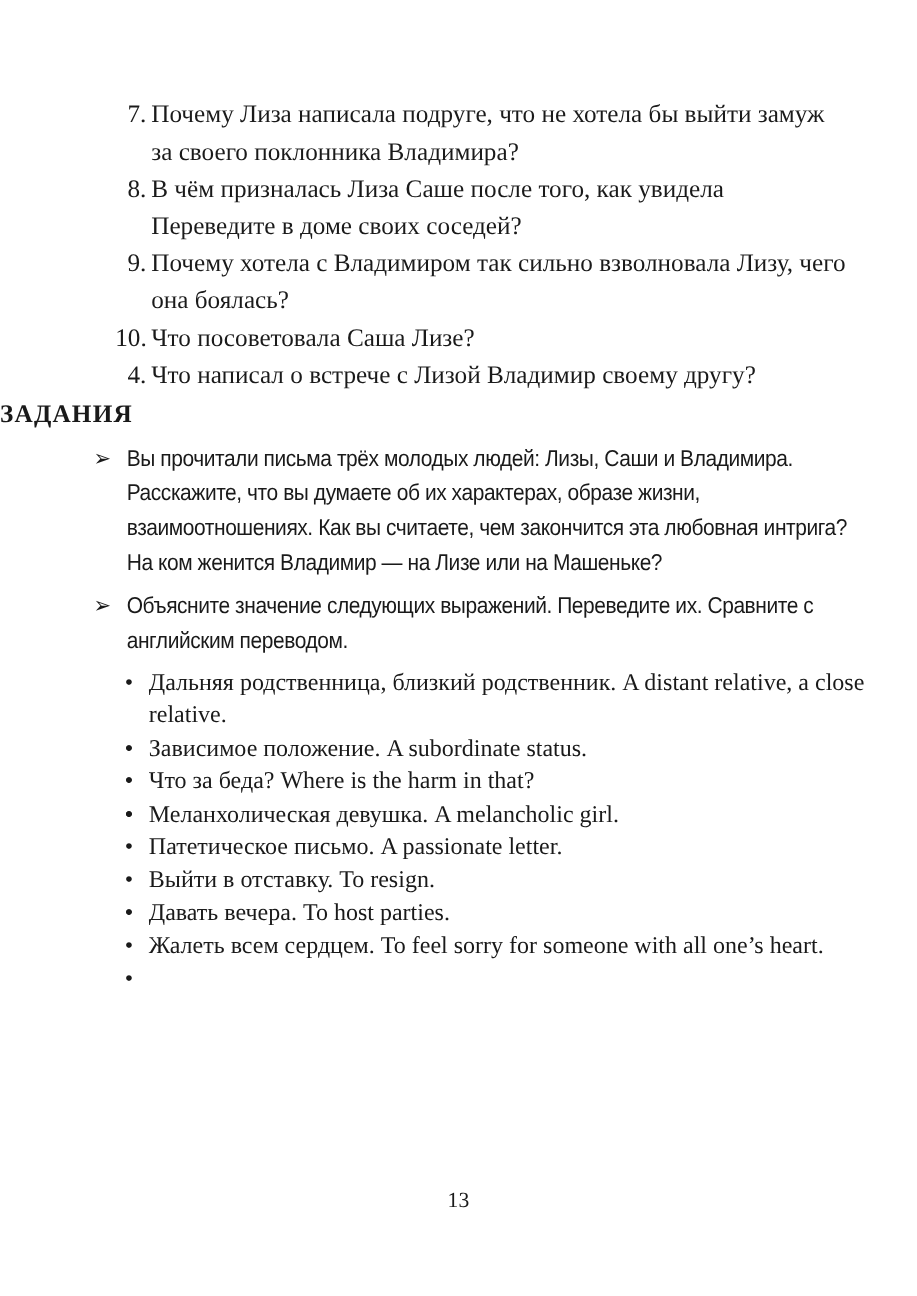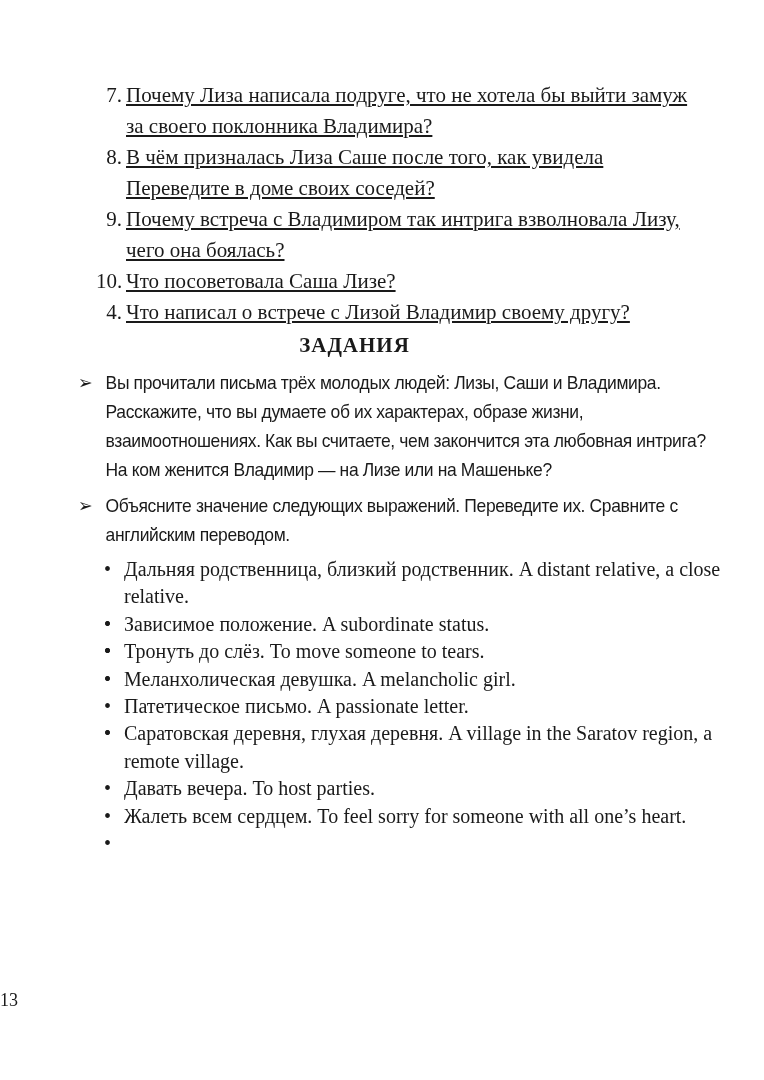--- a/index.html
+++ b/index.html
@@ -6,57 +6,57 @@
     body { width: 764px; height: 1080px; position: relative; overflow: hidden; color: #1a1a1a; }
     .page { position: absolute; left: 0; top: 0; width: 764px; height: 1080px; }
 
     .serif { font-family: "Liberation Serif", "DejaVu Serif", serif; }
     .sans  { font-family: "Liberation Sans", "DejaVu Sans", sans-serif; }
 
     
     .questions { position: absolute; left: 96px; top: 80px; width: 610px; margin: 0; padding: 0; list-style: none; }
     .q { position: relative; padding-left: 30px; font-size: 21px; line-height: 31px; margin: 0; }
     .q .num { position: absolute; left: 0; width: 26px; text-align: right; }
-    .q .qtext { display: block; text-decoration: underline; }
+    .q .qtext { display: block; }
 
-    .heading { position: absolute; left: 0; width: 709px; top: 333px; text-align: center;
+    .heading { position: absolute; left: 0; width: 709px; top: 333px; text-align: left;
                font-size: 21px; font-weight: bold; letter-spacing: 1px; }
 
     
     .task { position: absolute; left: 78px; width: 640px; font-size: 19px; line-height: 29px;
             letter-spacing: -0.4px; transform: scaleX(0.92); transform-origin: left top; }
     .task .arrow { position: absolute; left: 0; top: 0; width: 20px; }
     .task .ttext { display: block; padding-left: 30px; width: 660px; }
     .task1 { top: 368px; }
     .task2 { top: 491px; }
 
     
     .expr { position: absolute; left: 102px; top: 556px; width: 620px; margin: 0; padding: 0; list-style: none; }
     .expr li { position: relative; padding-left: 22px; font-size: 20px; line-height: 27.4px; }
     .expr .dot { position: absolute; left: 2px; top: 0; }
 
-    .page-number { position: absolute; left: 0; width: 764px; top: 990px; text-align: left; font-size: 18px; }
+    .page-number { position: absolute; left: 0; width: 764px; top: 990px; text-align: center; font-size: 18px; }
   </style>
 </head>
 <body>
 
 <div class="page">
 
   <ol class="questions serif">
     <li class="q">
         <span class="num">7.</span>
         <span class="qtext">Почему Лиза написала подруге, что не хотела бы выйти замуж за своего поклонника Владимира?</span>
       </li>
     <li class="q">
         <span class="num">8.</span>
         <span class="qtext">В чём призналась Лиза Саше после того, как увидела Переведите в доме своих соседей?</span>
       </li>
     <li class="q">
         <span class="num">9.</span>
-        <span class="qtext">Почему встреча с Владимиром так интрига взволновала Лизу, чего она боялась?</span>
+        <span class="qtext">Почему хотела с Владимиром так сильно взволновала Лизу, чего она боялась?</span>
       </li>
     <li class="q">
         <span class="num">10.</span>
         <span class="qtext">Что посоветовала Саша Лизе?</span>
       </li>
     <li class="q">
         <span class="num">4.</span>
         <span class="qtext">Что написал о встрече с Лизой Владимир своему другу?</span>
       </li>
   </ol>
@@ -71,26 +71,26 @@
   <div class="task task2 sans">
     <span class="arrow">➢</span>
     <span class="ttext">Объясните значение следующих выражений. Переведите их. Сравните с английским переводом.</span>
   </div>
 
   <ul class="expr serif">
     <li><span class="dot">•</span><span>Дальняя родственница, близкий родственник. A distant relative, a close relative.</span></li>
     <li><span class="dot">•</span></li>
     <li><span class="dot">•</span><span>Зависимое положение. A subordinate status.</span></li>
     <li><span class="dot">•</span></li>
+    <li><span class="dot">•</span><span>Что за беда? Where is the harm in that?</span></li>
     <li><span class="dot">•</span></li>
-    <li><span class="dot">•</span><span>Тронуть до слёз. To move someone to tears.</span></li>
     <li><span class="dot">•</span></li>
     <li><span class="dot">•</span><span>Меланхолическая девушка. A melancholic girl.</span></li>
     <li><span class="dot">•</span><span>Патетическое письмо. A passionate letter.</span></li>
+    <li><span class="dot">•</span><span>Выйти в отставку. To resign.</span></li>
     <li><span class="dot">•</span></li>
-    <li><span class="dot">•</span><span>Саратовская деревня, глухая деревня. A village in the Saratov region, a remote village.</span></li>
     <li><span class="dot">•</span><span>Давать вечера. To host parties.</span></li>
     <li><span class="dot">•</span><span>Жалеть всем сердцем. To feel sorry for someone with all one’s heart.</span></li>
     <li><span class="dot">•</span></li>
   </ul>
 
   <div class="page-number serif">13</div>
 </div>
 
 </body></html>

